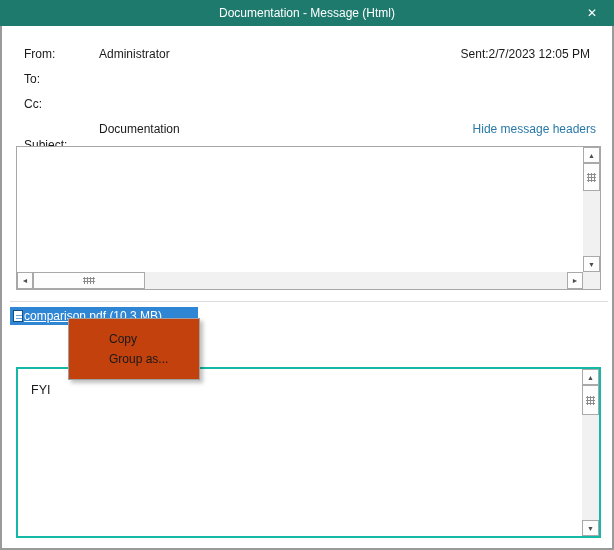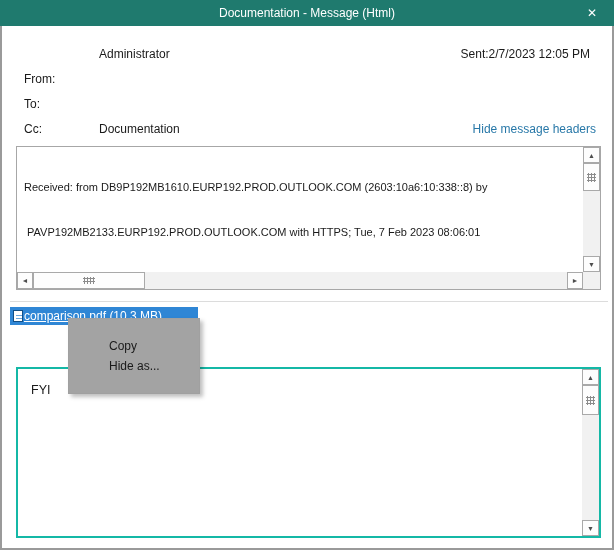--- a/index.html
+++ b/index.html
@@ -19,21 +19,21 @@
   }
   .titlebar .title { color:#ffffff; font-size:12px; }
   .close-btn {
     position:absolute; right:0; top:0; width:44px; height:26px;
     display:flex; align-items:center; justify-content:center;
     color:#ffffff; font-size:12px; cursor:pointer;
   }
 
   
   .fields { position:absolute; left:0; top:26px; width:100%; height:120px; }
-  .flabel { position:absolute; color:#1a1a1a;margin-top:25px; }
+  .flabel { position:absolute; color:#1a1a1a; }
   .fvalue { position:absolute; color:#1a1a1a; }
   .sent-group { position:absolute; right:22px; top:21px; display:flex; }
   .hide-link {
     position:absolute; right:16px; top:96px;
     color: var(--link, #2878a8); cursor:pointer;
   }
 
   
   .headers-box {
     position:absolute; left:14px; top:146px; width:585px; height:144px;
@@ -83,22 +83,22 @@
   .attach-icon {
     width:10px; height:12px; background:#ffffff; border:1px solid #114f86;
     background-image: repeating-linear-gradient(to bottom, transparent 0 2px, #6aa6dd 2px 3px);
     background-size:6px 100%; background-position:2px 2px; background-repeat:no-repeat;
   }
   .attach-name { color:#ffffff; text-decoration:underline; font-size:12px; white-space:nowrap; }
 
   
   .context-menu {
     position:absolute; left:66px; top:318px; width:132px;
-    background:#a3a3a3; border:1px solid #a0a0a0;
-    box-shadow:3px 3px 4px rgba(0,0,0,0.25); padding:17px 0; z-index:10;
+    background:#c2410c; border:1px solid #a0a0a0;
+    box-shadow:3px 3px 4px rgba(0,0,0,0.25); padding:10px 0; z-index:10;
   }
   .menu-item {
     height:20px; line-height:20px; padding-left:40px; font-size:12px;
     color:#1a1a1a; cursor:pointer; white-space:nowrap;
   }
 
   
   .body-box {
     position:absolute; left:14px; top:367px; width:585px; height:171px;
     border:2px solid #14b8a6; background:#ffffff; overflow:hidden;
@@ -134,31 +134,20 @@
     <span class="flabel" style="left:22px; top:71px;">Cc:</span>
     <span class="fvalue" style="left:97px; top:71px;"></span>
 
     <span class="flabel" style="left:22px; top:112px;">Subject:</span>
     <span class="fvalue" style="left:97px; top:96px;">Documentation</span>
 
     <span class="hide-link">Hide message headers</span>
   </div>
 
   <div class="headers-box">
-    <div class="headers-text">
-      <div>Received: from DB9P192MB1610.EURP192.PROD.OUTLOOK.COM (2603:10a6:10:338::8) by</div>
-      <div> PAVP192MB2133.EURP192.PROD.OUTLOOK.COM with HTTPS; Tue, 7 Feb 2023 08:06:01</div>
-      <div> +0000</div>
-      
-      
-      
-      
-      
-      
-    </div>
 
     <div class="vsb sb-track">
       <div class="sb-btn" style="left:0; top:0; width:17px; height:16px;">
         <span>▲</span>
       </div>
       <div class="sb-thumb" style="left:0; top:16px; width:17px; height:28px;">
         <span class="grip"></span>
       </div>
       <div class="sb-btn" style="left:0; bottom:0; width:17px; height:16px;">
         <span>▼</span>
@@ -181,21 +170,21 @@
 
   <div class="section-divider"></div>
 
   <div class="attachment-row">
     <span class="attach-icon"></span>
     <span class="attach-name">comparison.pdf (10.3 MB)</span>
   </div>
 
   <div class="context-menu">
     <div class="menu-item">Copy</div>
-    <div class="menu-item">Hide as...</div>
+    <div class="menu-item">Group as...</div>
   </div>
 
   <div class="body-box">
     <div class="body-text">FYI</div>
 
     <div class="vsb2 sb-track">
       <div class="sb-btn" style="left:0; top:0; width:17px; height:16px;">
         <span>▲</span>
       </div>
       <div class="sb-thumb" style="left:0; top:16px; width:17px; height:30px;">

